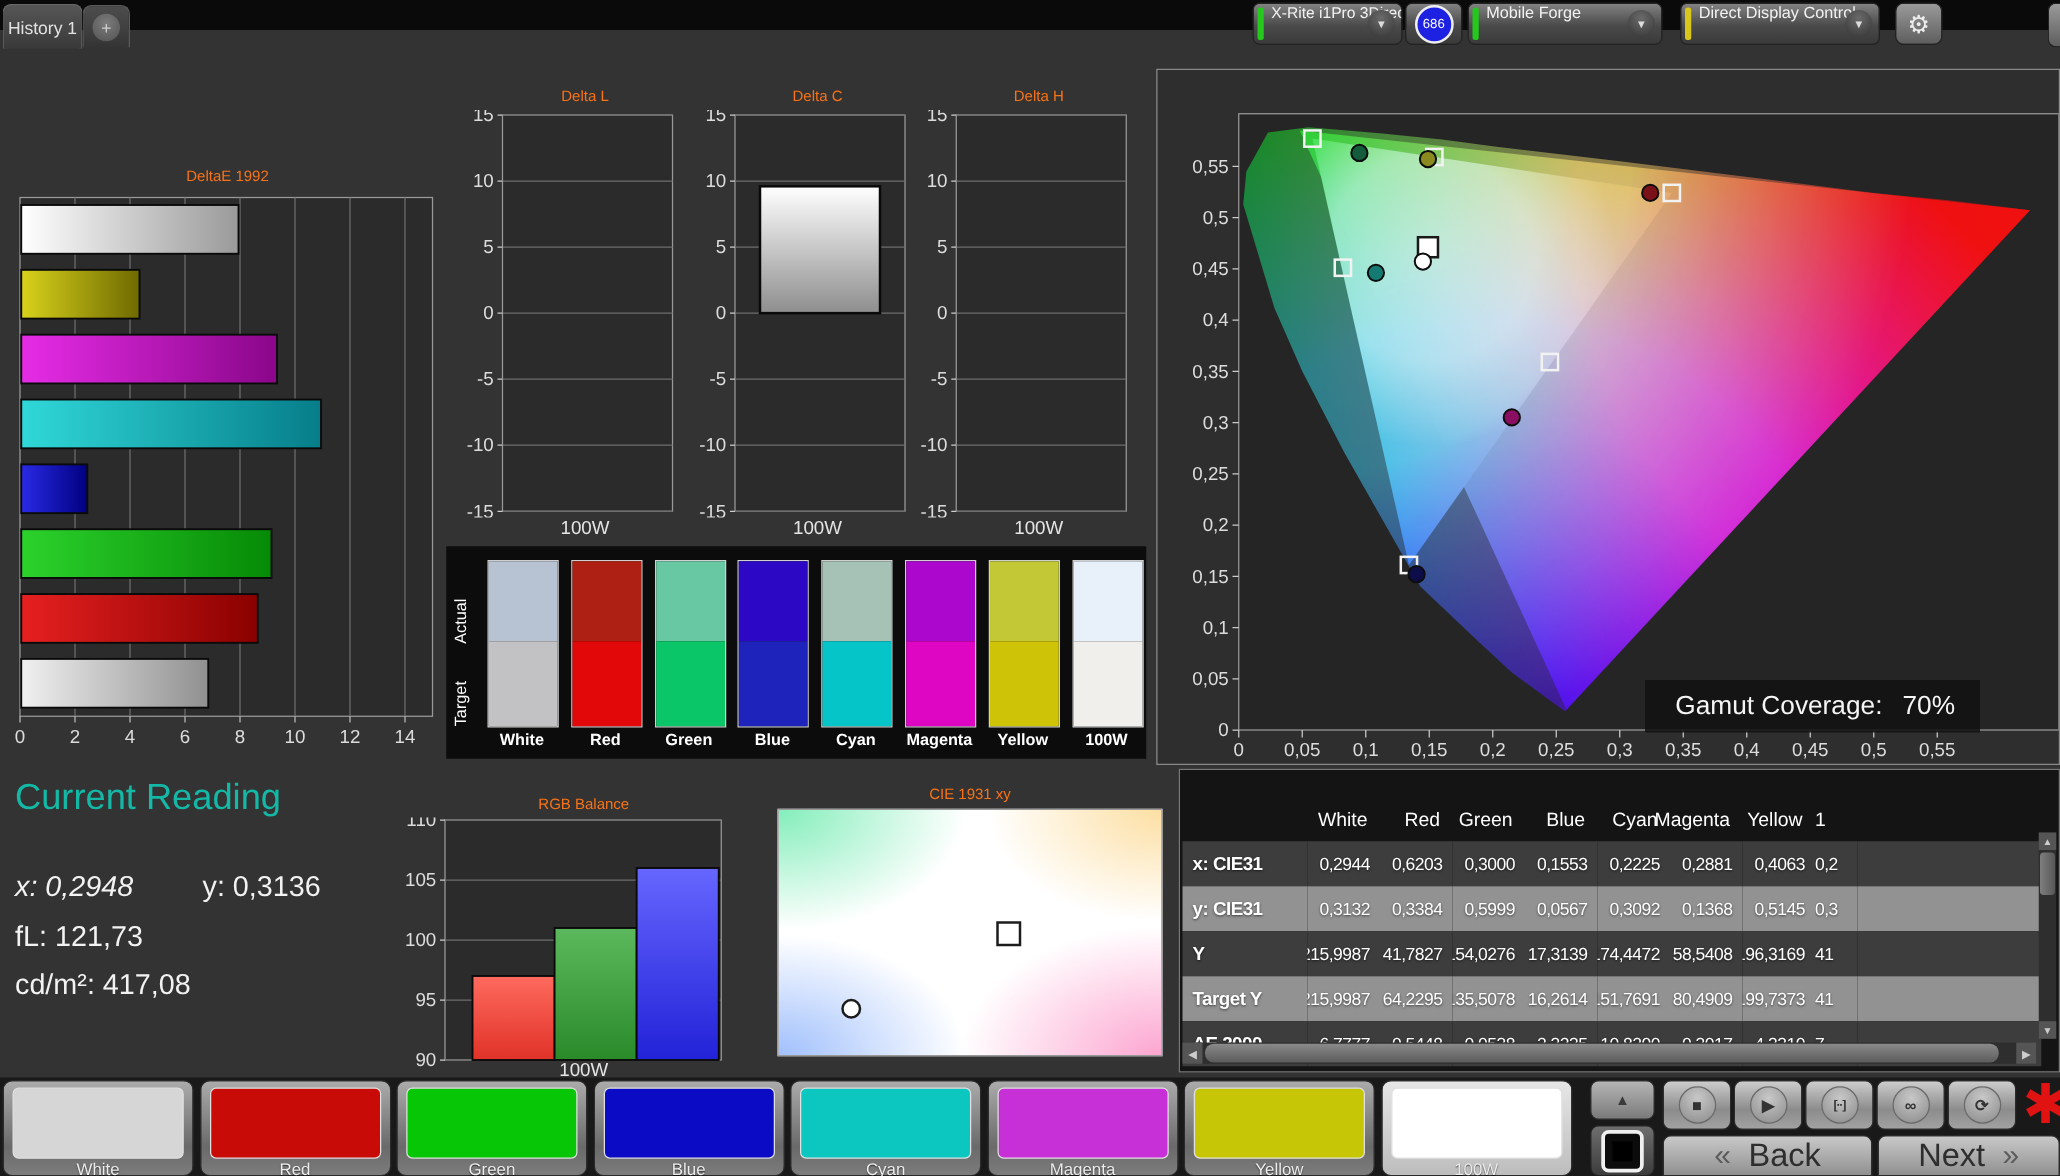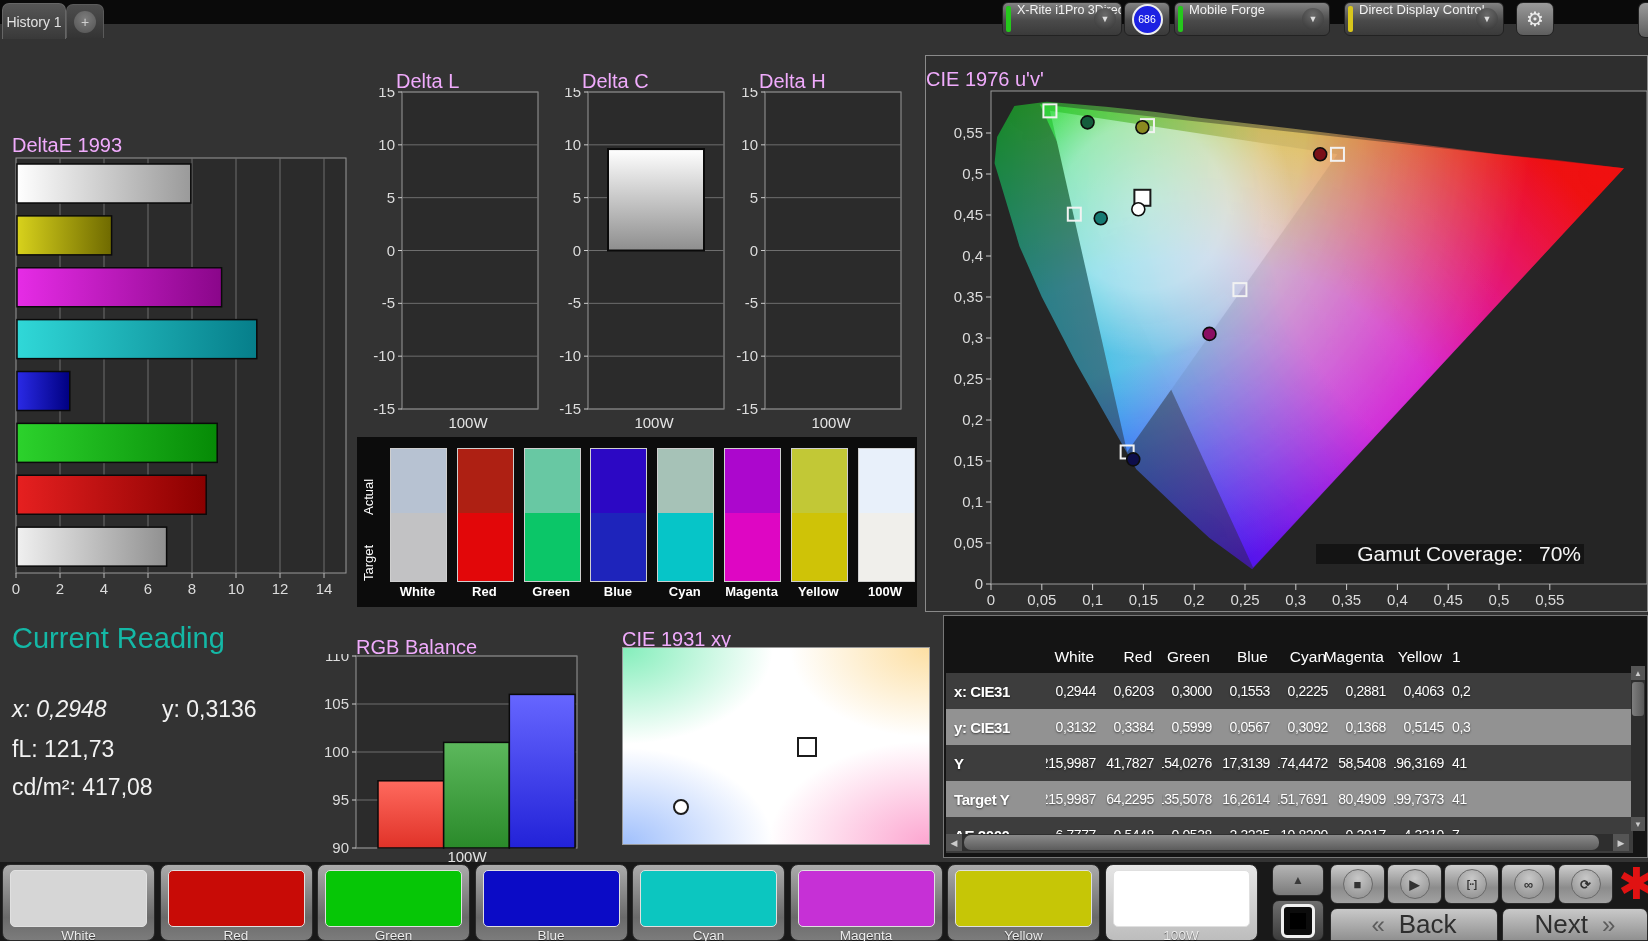--- a/index.html
+++ b/index.html
@@ -27,37 +27,37 @@
     border:1px solid #222;box-sizing:border-box;display:flex;align-items:center;justify-content:center;}
   .badgebtn .circ{width:27px;height:27px;border-radius:50%;background:#1d22e2;border:2px solid #eee;
     color:#fff;font-size:10.5px;display:flex;align-items:center;justify-content:center;}
   .gearbtn{position:absolute;top:2px;width:38px;height:34px;border-radius:7px;
     background:linear-gradient(#9a9a9a,#5e5e5e);border:1px solid #222;box-sizing:border-box;
     display:flex;align-items:center;justify-content:center;color:#ededed;font-size:20px;}
   .sliver{position:absolute;top:2px;width:10px;height:34px;border-radius:7px 0 0 7px;
     background:linear-gradient(#9a9a9a,#5e5e5e);border:1px solid #222;border-right:none;}
   
   .pagetitle{position:absolute;left:20px;top:62px;font-size:37px;font-weight:300;color:#f7f7f2;letter-spacing:.5px;}
-  .charttitle{position:absolute;font-size:20px;color:#f0abfc;text-align:left;}
+  .charttitle{position:absolute;font-size:12px;color:#f97316;text-align:center;}
   .xlab{position:absolute;font-size:15px;color:#e4e4e4;text-align:center;}
   svg text{font-family:"Liberation Sans",sans-serif;fill:#dcdcdc;}
   
   .cr-title{position:absolute;left:12px;top:622px;font-size:29px;font-weight:300;color:#14b8a6;}
   .cr-line{position:absolute;color:#f2f2f2;font-size:23px;font-weight:300;}
   
   .swpanel{position:absolute;left:357px;top:437px;width:560px;height:170px;background:#0c0c0c;}
   .swrot{position:absolute;color:#fff;font-size:13px;writing-mode:vertical-rl;transform:rotate(180deg);}
   .swcol{position:absolute;top:11px;width:55px;height:132px;border:1px solid #cfcfcf;}
   .swcol .half{position:absolute;left:0;width:100%;}
   .swlabel{position:absolute;top:147px;width:57px;text-align:center;color:#fff;font-size:13px;font-weight:bold;}
   
   .ciepanel{position:absolute;left:925px;top:55px;width:723px;height:557px;background:#2e2e2e;
     border:1px solid #8a8a8a;box-sizing:border-box;}
-  .coverage{position:absolute;left:390px;top:488px;width:268px;height:20px;background:rgba(18,18,18,.88);
-    color:#f5f5f5;font-size:21px;display:flex;align-items:center;justify-content:flex-end;gap:16px;padding-right:3px;box-sizing:border-box;}
+  .coverage{position:absolute;left:390px;top:488px;width:268px;height:42px;background:rgba(18,18,18,.88);
+    color:#f5f5f5;font-size:21px;display:flex;align-items:center;justify-content:flex-end;gap:16px;padding-right:20px;box-sizing:border-box;}
   
   .cie31{position:absolute;left:622px;top:647px;width:308px;height:198px;border:1px solid #999;box-sizing:border-box;
     background:
       radial-gradient(ellipse 70% 70% at 0% 0%,rgba(110,235,175,.85),rgba(110,235,175,0) 70%),
       radial-gradient(ellipse 70% 70% at 100% 0%,rgba(252,215,140,.8),rgba(252,215,140,0) 65%),
       radial-gradient(ellipse 75% 75% at 100% 100%,rgba(252,150,200,.85),rgba(252,150,200,0) 70%),
       radial-gradient(ellipse 70% 70% at 0% 100%,rgba(150,185,252,.9),rgba(150,185,252,0) 70%),
       #ffffff;}
   .cie31 .tgt{position:absolute;width:16px;height:16px;border:2.5px solid #1c1c1c;background:transparent;margin:-10px 0 0 -10px;}
   .cie31 .meas{position:absolute;width:12px;height:12px;border:2px solid #1c1c1c;border-radius:50%;background:#fff;margin:-8px 0 0 -8px;}
@@ -146,21 +146,21 @@
         </div>
       <div class="arrow">▼</div>
     </div>
     <div class="gearbtn" style="left:1516px;">
       <span>⚙</span>
     </div>
     <div class="sliver" style="left:1638px;"></div>
   </div>
 
 
-  <div class="charttitle" style="left:12px;top:134px;width:340px;">DeltaE 1993</div>
+  <div class="charttitle" style="left:12px;top:134px;width:340px;">DeltaE 1992</div>
   <svg id="svg-deltae" style="position:absolute;left:12px;top:156px;" width="340" height="440">
       <defs>
         <linearGradient id="db0" x1="0%" y1="0%" x2="100%" y2="0%">
           <stop offset="0%" stop-color="#ffffff"></stop>
           <stop offset="100%" stop-color="#9a9a9a"></stop>
         </linearGradient>
         <linearGradient id="db1" x1="0%" y1="0%" x2="100%" y2="0%">
           <stop offset="0%" stop-color="#d8d21c"></stop>
           <stop offset="100%" stop-color="#6f6a00"></stop>
         </linearGradient>
@@ -352,21 +352,20 @@
       </div>
       <div class="swlabel" style="left: 432.8px;">Yellow</div>
       <div class="swcol" style="left: 500.6px;">
         <div class="half" style="top: 0px; height: 64px; background: rgb(232, 240, 250);"></div>
         <div class="half" style="top: 64px; height: 68px; background: rgb(240, 239, 235);"></div>
       </div>
       <div class="swlabel" style="left: 499.6px;">100W</div>
     </div>
 
   <div class="ciepanel">
-    <div class="charttitle" style="left:0;top:12px;width:100%;">CIE 1976 u'v'</div>
     <svg id="svg-cie76" style="position:absolute;left:0;top:0;" width="721" height="555">
         <defs>
           <radialGradient id="gR" gradientUnits="userSpaceOnUse" cx="674.6" cy="118" r="620">
             <stop offset="0%" stop-color="#ff1010" stop-opacity="1"></stop>
             <stop offset="55%" stop-color="#ff1010" stop-opacity="0.85"></stop>
             <stop offset="100%" stop-color="#ff1010" stop-opacity="0"></stop>
           </radialGradient>
           <radialGradient id="gG" gradientUnits="userSpaceOnUse" cx="105.64" cy="52.400000000000034" r="500">
             <stop offset="0%" stop-color="#00dc00" stop-opacity="1"></stop>
             <stop offset="55%" stop-color="#00dc00" stop-opacity="0.85"></stop>

